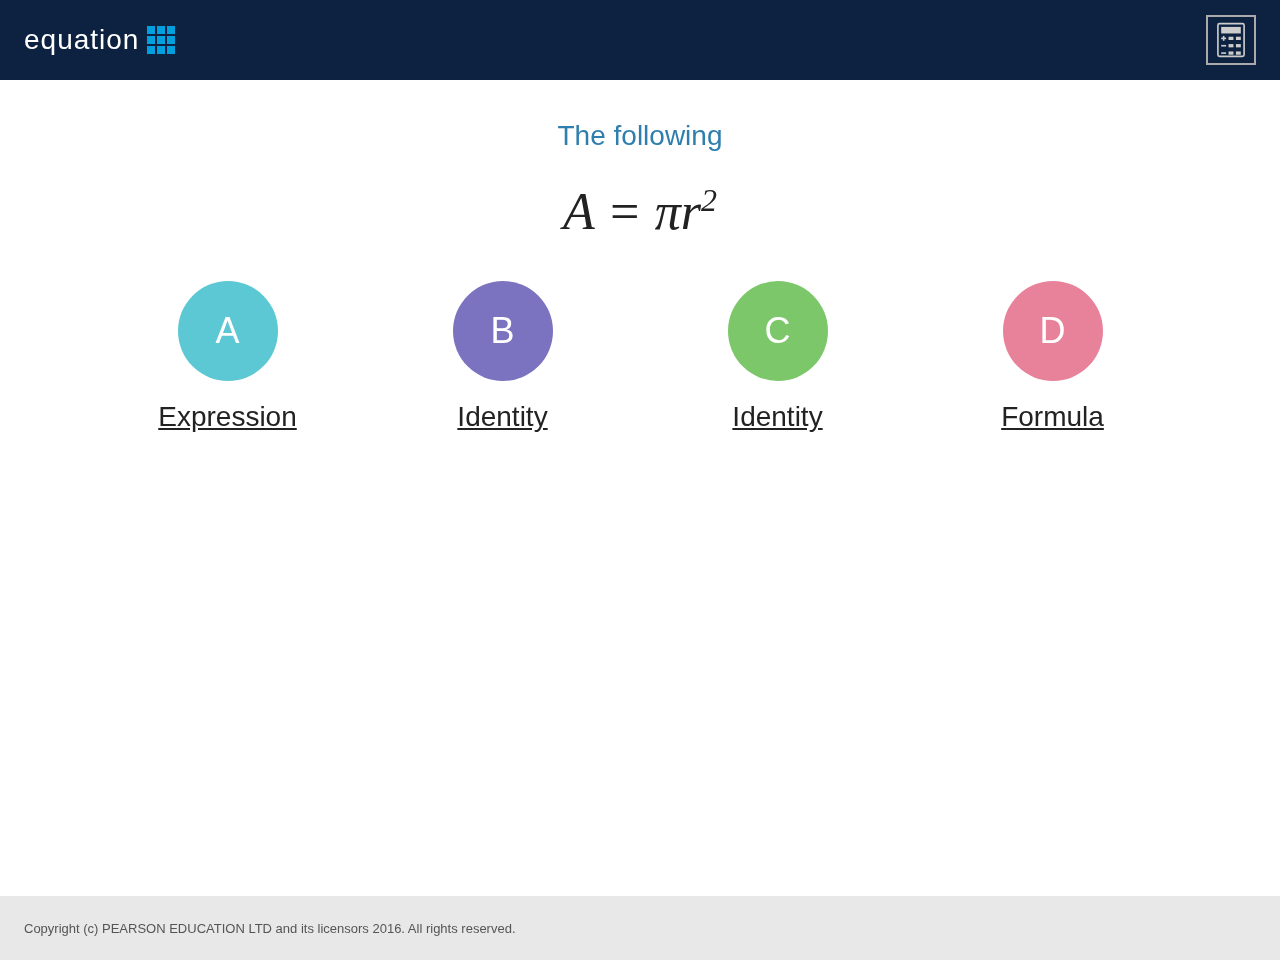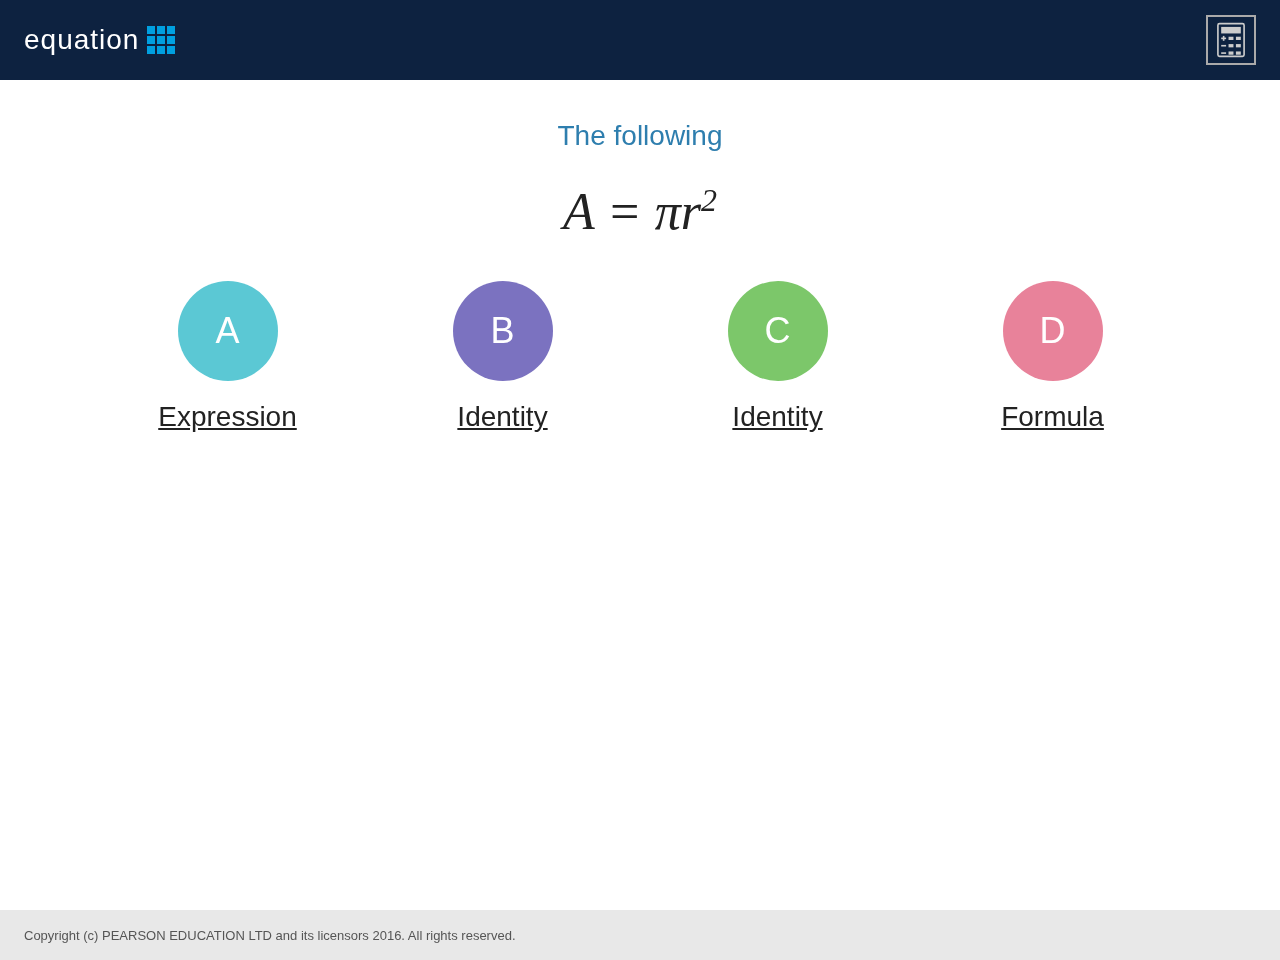--- a/index.html
+++ b/index.html
@@ -148,21 +148,21 @@
     .option-label {
       font-size: 28px;
       color: #222222;
       font-weight: 400;
       text-decoration: underline;
     }
 
     
     .footer {
       background-color: #e8e8e8;
-      height: 50px;
+      height: 64px;
       display: flex;
       align-items: center;
       padding: 0 24px;
       flex-shrink: 0;
     }
 
     .footer-text {
       font-size: 13px;
       color: #555555;
     }

